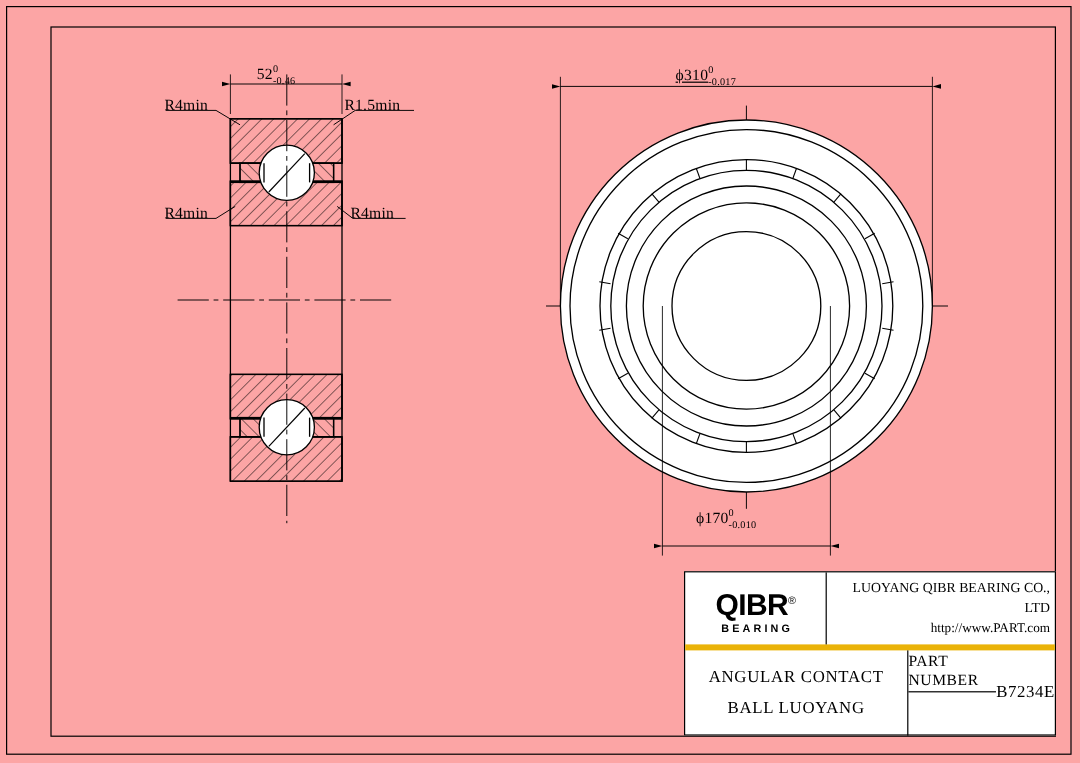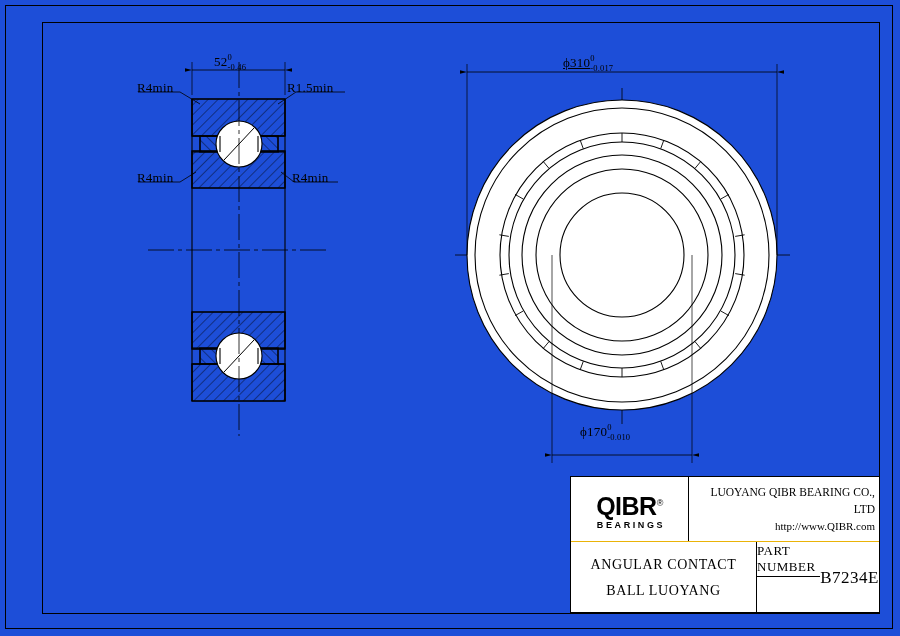--- a/index.html
+++ b/index.html
@@ -11,21 +11,21 @@
     width: 900px;
     height: 636px;
     font-family: "Liberation Serif", serif;
     color: #000000;
     overflow: hidden;
   }
   #sheet {
     position: relative;
     width: 900px;
     height: 636px;
-    background: #1d4ed8;
+    background: #fca5a5;
   }
   .frame-outer {
     position: absolute;
     left: 5px;
     top: 5px;
     width: 888px;
     height: 624px;
     border: 1px solid #000;
     box-sizing: border-box;
   }
@@ -74,21 +74,21 @@
     height: 137px;
     border: 1px solid #000;
     box-sizing: border-box;
     background: #fff;
   }
   .tb-row1 {
     position: absolute;
     left: 0; top: 0;
     width: 100%;
     height: 65px;
-    border-bottom: 1px solid #eab308;
+    border-bottom: 5px solid #eab308;
     box-sizing: border-box;
     display: flex;
     align-items: center;
   }
   .tb-logo {
     width: 118px;
     height: 100%;
     border-right: 1px solid #000;
     box-sizing: border-box;
     display: flex;
@@ -163,21 +163,21 @@
     align-items: center;
     justify-content: center;
     font-size: 13px;
     letter-spacing: 0.5px;
   }
   .tb-part-value {
     flex: 1;
     display: flex;
     align-items: center;
     justify-content: center;
-    font-size: 17px;
+    font-size: 14px;
     letter-spacing: 0.5px;
   }
 </style>
 </head>
 <body>
 
 <div id="sheet">
 
   <div class="frame-outer"></div>
   <div class="frame-inner"></div>
@@ -322,25 +322,25 @@
   </div>
 
   <div class="dimtext" style="left:580px; top:424px;">
     <span>ϕ170</span><span class="tolstack"><span class="up">0</span><span class="lo">-0.010</span></span>
   </div>
 
   <div class="title-block">
     <div class="tb-row1">
       <div class="tb-logo">
         <div class="logo-main"><span>QIBR</span><span class="logo-reg">®</span></div>
-        <div class="logo-sub">BEARINGS</div>
+        <div class="logo-sub">BEARING</div>
       </div>
       <div class="tb-company">
         <div class="l1">LUOYANG QIBR BEARING CO., LTD</div>
-        <div class="l2">http://www.QIBR.com</div>
+        <div class="l2">http://www.PART.com</div>
       </div>
     </div>
     <div class="tb-row2">
       <div class="tb-desc">
         <div>ANGULAR CONTACT</div>
         <div>BALL LUOYANG</div>
       </div>
       <div class="tb-part">
         <div class="tb-part-label">PART NUMBER</div>
         <div class="tb-part-value">B7234E</div>

